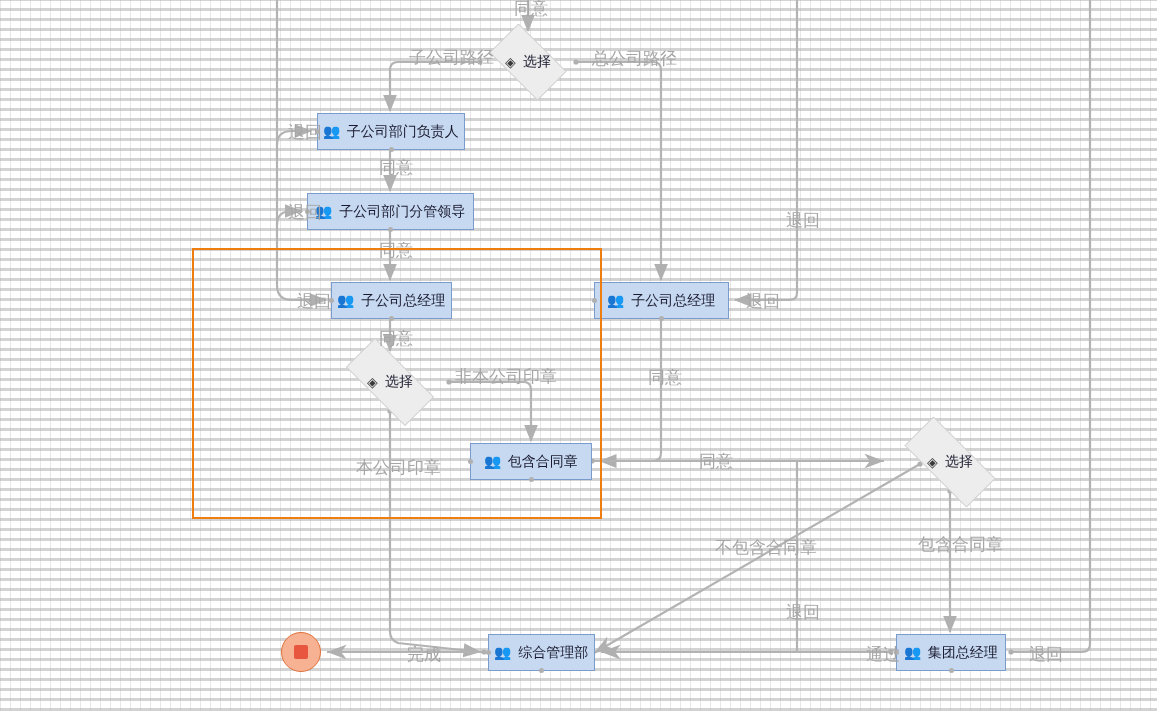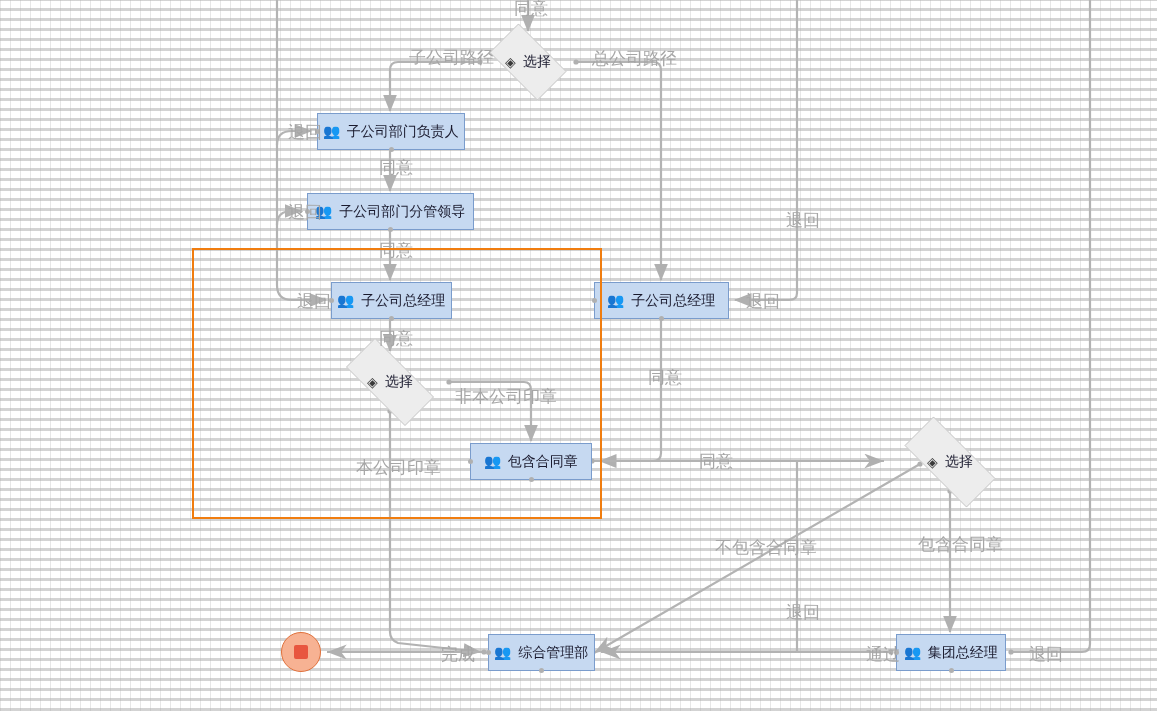--- a/index.html
+++ b/index.html
@@ -270,25 +270,25 @@
   <div class="elabel" style="left:592px; top:50px;">总公司路径</div>
   <div class="elabel" style="left:288px; top:124px;">退回</div>
   <div class="elabel" style="left:379px; top:159px;">同意</div>
   <div class="elabel" style="left:288px; top:204px;">退回</div>
   <div class="elabel" style="left:379px; top:242px;">同意</div>
   <div class="elabel" style="left:297px; top:293px;">退回</div>
   <div class="elabel" style="left:379px; top:330px;">同意</div>
   <div class="elabel" style="left:746px; top:293px;">退回</div>
   <div class="elabel" style="left:786px; top:212px;">退回</div>
   <div class="elabel" style="left:648px; top:369px;">同意</div>
-  <div class="elabel" style="left:455px; top:388px;">非本公司印章</div>
+  <div class="elabel" style="left:455px; top:369px;font-family:Liberation Mono, monospace;">非本公司印章</div>
   <div class="elabel" style="left:356px; top:459px;">本公司印章</div>
   <div class="elabel" style="left:699px; top:453px;">同意</div>
   <div class="elabel" style="left:715px; top:539px;">不包含合同章</div>
   <div class="elabel" style="left:918px; top:537px;font-family:Liberation Mono, monospace;">包含合同章</div>
   <div class="elabel" style="left:786px; top:604px;">退回</div>
-  <div class="elabel" style="left:407px; top:646px;margin-left:34px;">完成</div>
+  <div class="elabel" style="left:407px; top:646px;">完成</div>
   <div class="elabel" style="left:836px; top:646px;margin-left:30px;">通过</div>
   <div class="elabel" style="left:1029px; top:646px;">退回</div>
 
   <div class="selbox" style="left:192px; top:248px; width:410px; height:271px;"></div>
 
 </div>
 
 </body></html>

